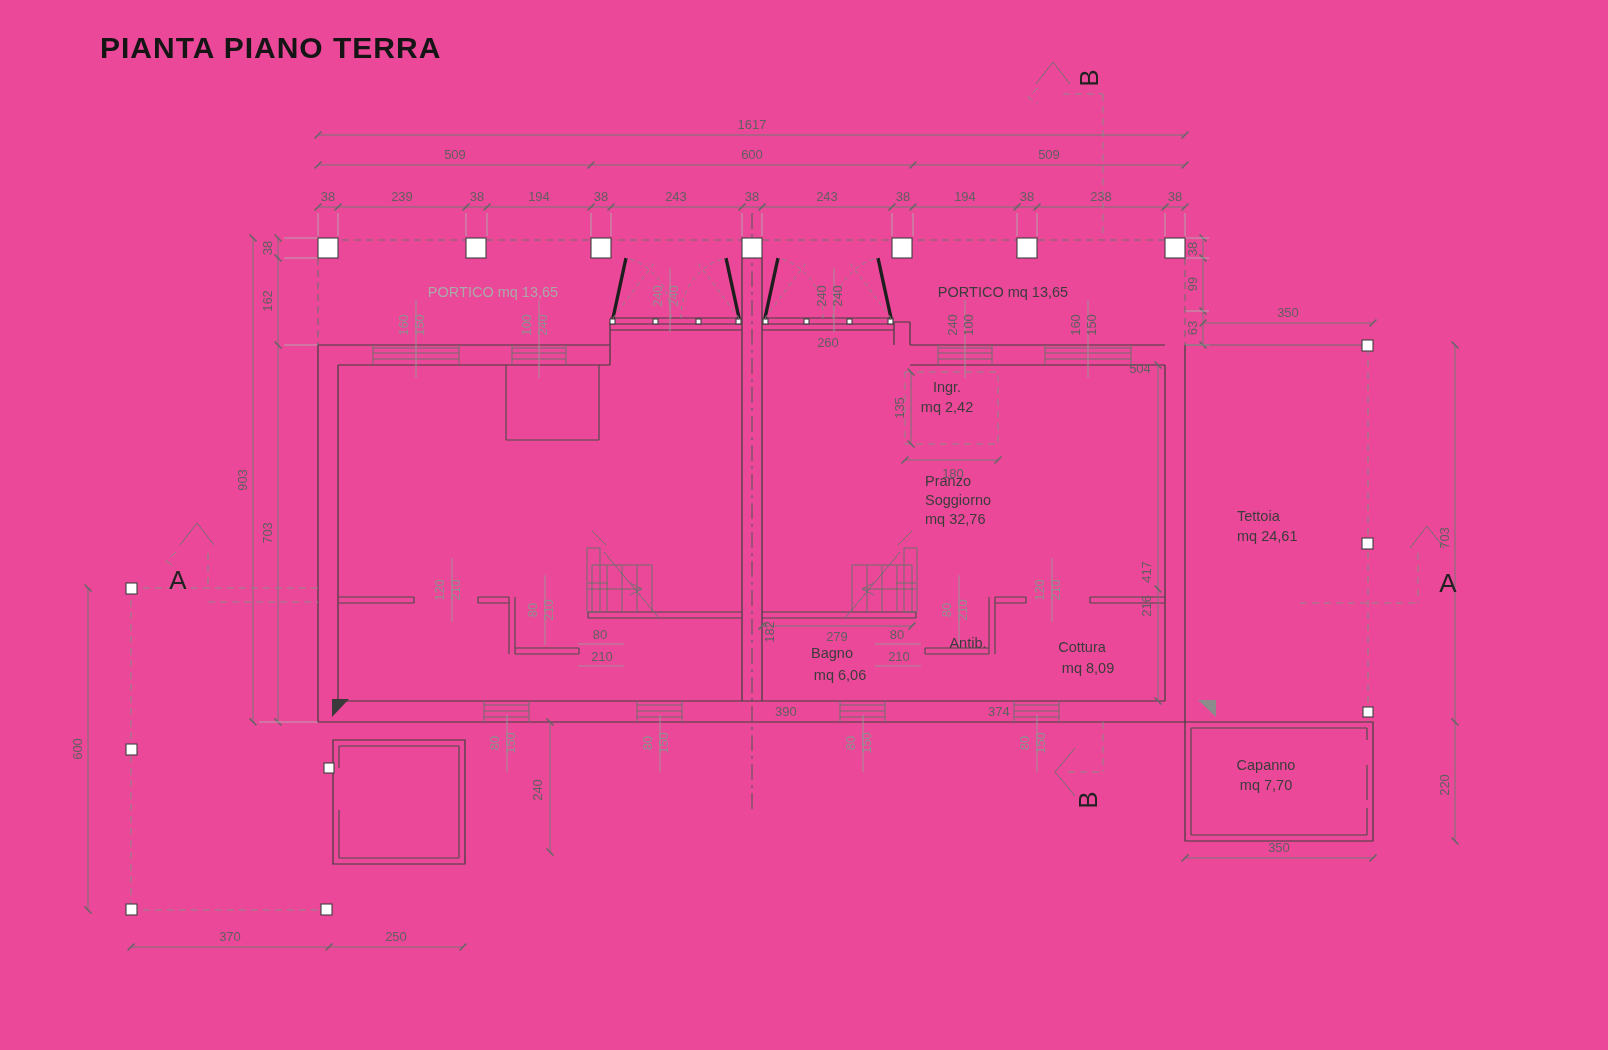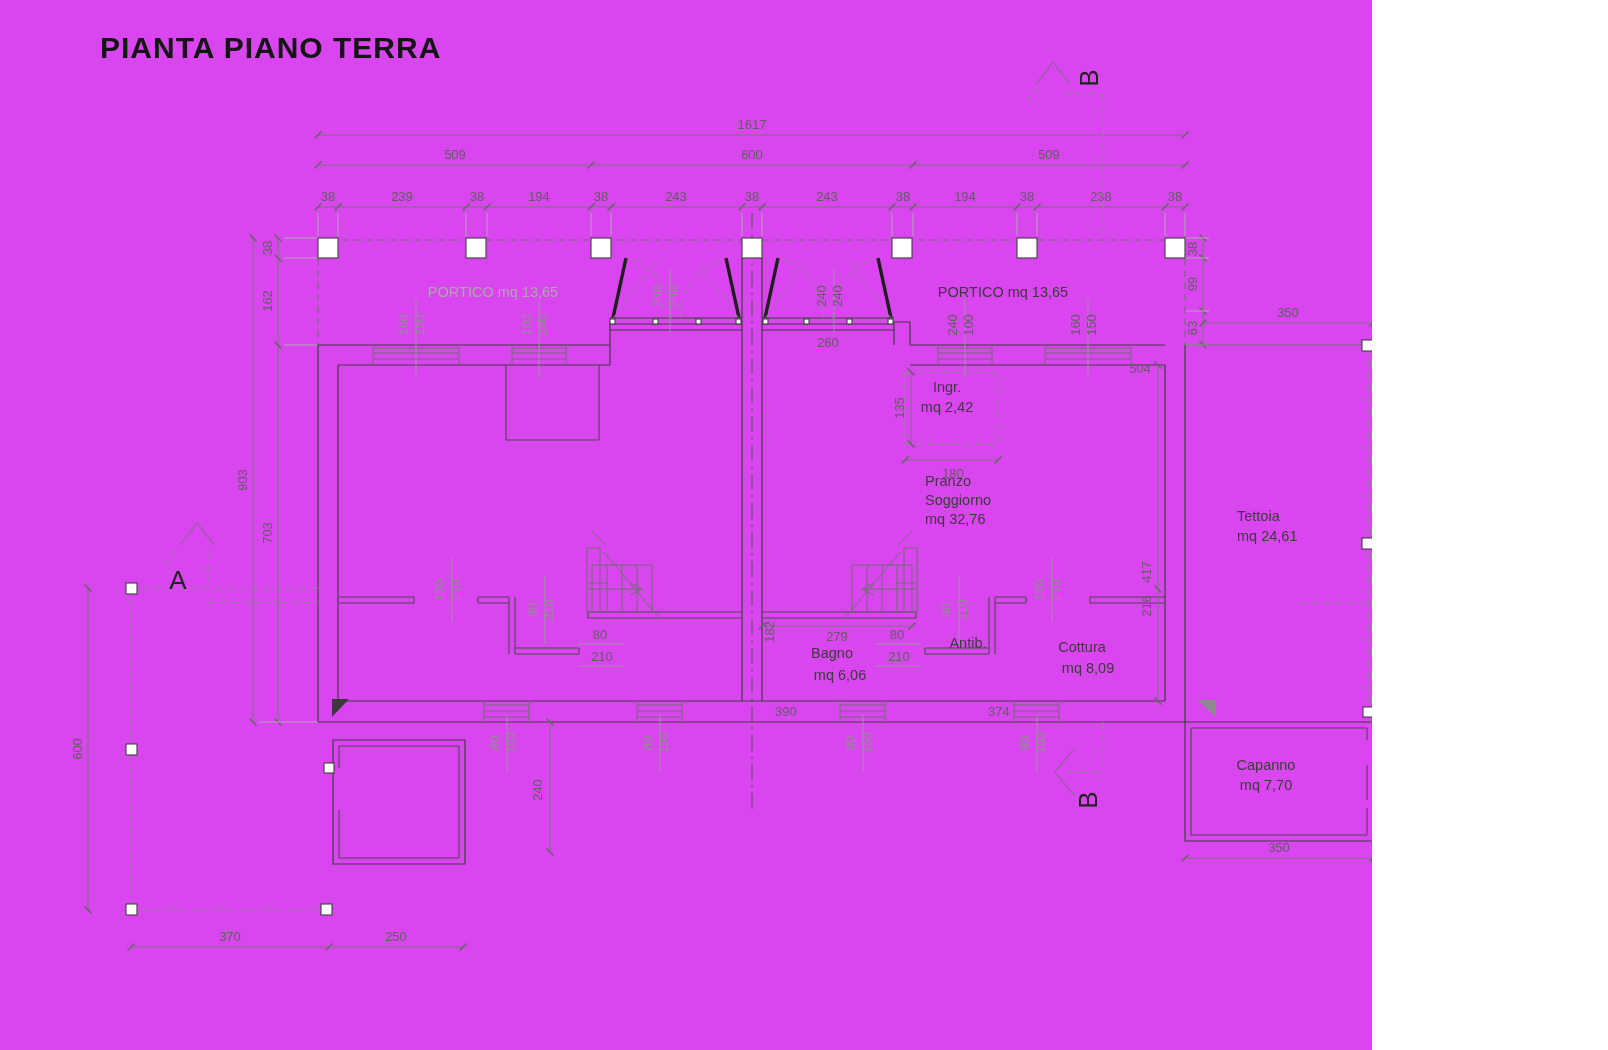--- a/index.html
+++ b/index.html
@@ -1,16 +1,16 @@
 <!DOCTYPE html>
 <html><head>
 <meta charset="utf-8">
 <style>
   html,body{margin:0;padding:0;background:#ffffff;}
-  .canvas{position:relative;width:1372px;height:1050px;background:#d946ef;overflow:hidden;
+  .canvas{position:relative;width:1608px;height:1050px;background:#ec4899;overflow:hidden;
           font-family:"Liberation Sans", sans-serif;}
   svg{position:absolute;left:0;top:0;}
   text{font-family:"Liberation Sans", sans-serif;}
   .title{font-size:30px;font-weight:bold;fill:#151515;letter-spacing:1px;}
   .dim{font-size:13px;fill:#5f5f5f;}
   .dimg{font-size:13px;fill:#8f8f8f;}
   .room{font-size:14.5px;fill:#3c3c3c;}
   .roomg{font-size:14.5px;fill:#a9a9a9;}
   .mark{font-size:26px;fill:#222;}
   .wall{stroke:#3f3f3f;stroke-width:1.2;fill:none;}

